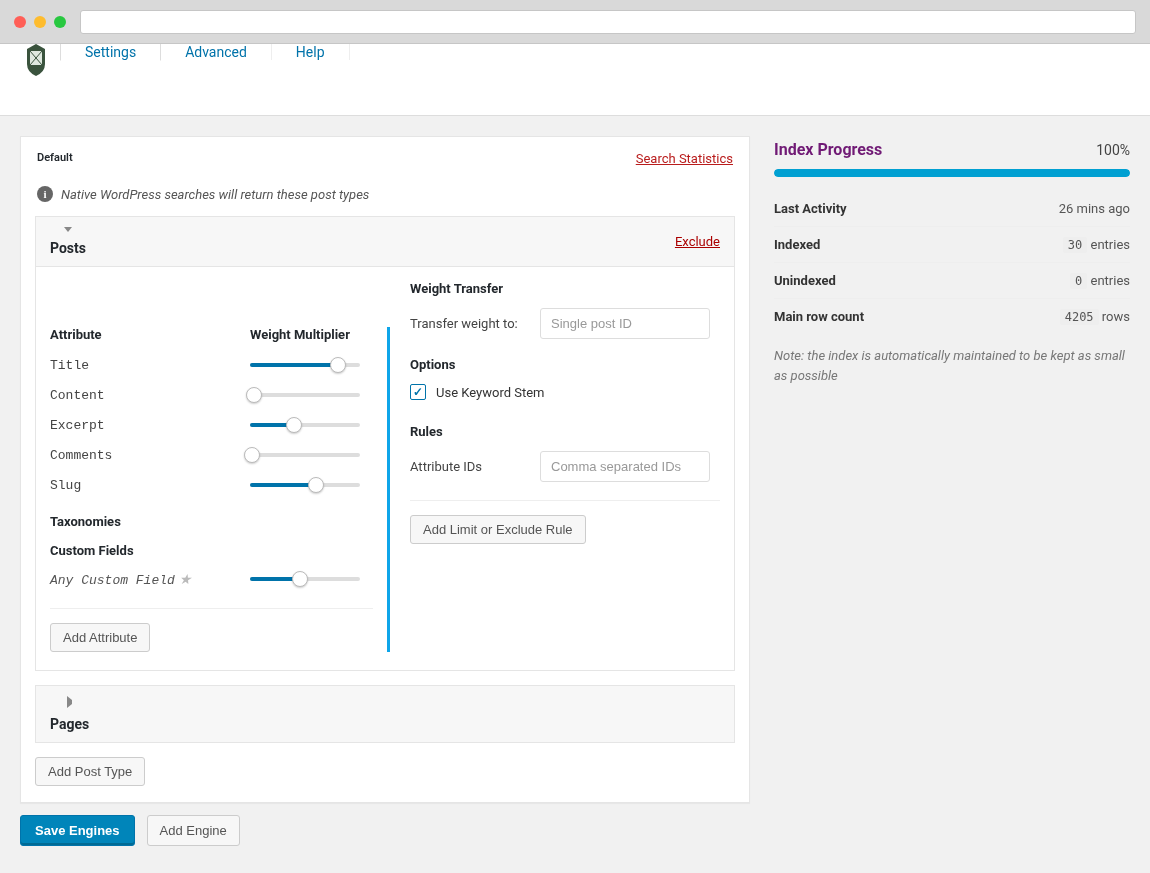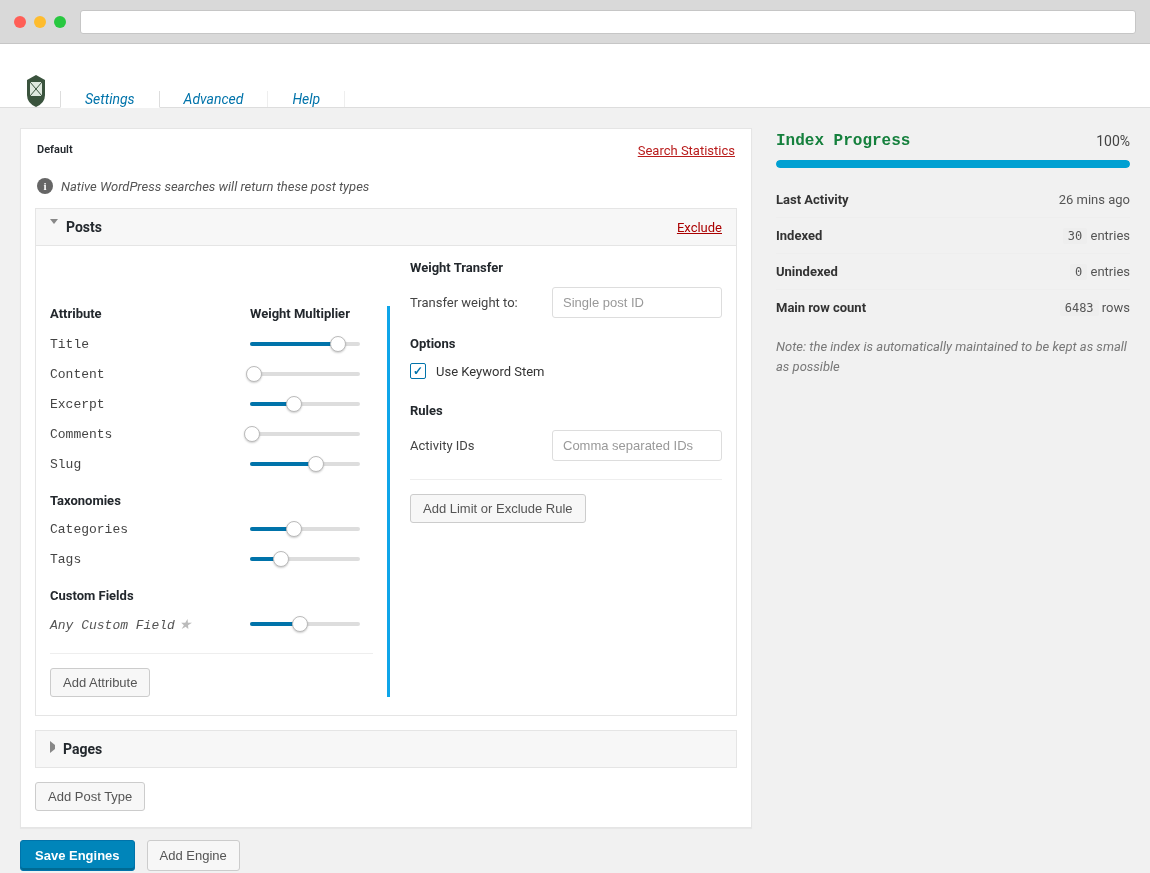--- a/index.html
+++ b/index.html
@@ -29,24 +29,23 @@
     flex: 1;
     height: 24px;
     background: #fff;
     border: 1px solid #c6c6c6;
     border-radius: 3px;
   }
   .tabs {
     background: #fff;
     border-bottom: 1px solid #ddd;
     display: flex;
-    align-items: flex-end;
-    height: 64px;
+    align-items: flex-start;
+    height: 72px;
     padding-left: 12px;
-    font-style: italic;
   }
   .logo {
     width: 48px;
     display: flex;
     align-items: center;
     justify-content: center;
   }
   .logo svg { width: 28px; height: 32px; }
   .tabs .tab {
     display: flex;
@@ -106,21 +105,21 @@
     margin-bottom: 14px;
   }
   .section-head {
     background: #f7f7f7;
     border-bottom: 1px solid #e5e5e5;
     display: flex;
     justify-content: space-between;
     align-items: center;
     padding: 10px 14px;
   }
-  .section-head .title { display: flex; align-items: flex-start; gap: 8px; }
+  .section-head .title { display: flex; align-items: center; gap: 8px; flex-direction: column; }
   .section-head h3 { font-size: 14px; font-weight: 700; color: #23282d; }
   .section-head .exclude { color: #aa0000; text-decoration: underline; font-size: 13px; }
   .chevron {
     width: 0; height: 0; display: inline-block;
   }
   .chevron.down {
     border-left: 4px solid transparent;
     border-right: 4px solid transparent;
     border-top: 5px solid #888;
   }
@@ -175,42 +174,42 @@
     font-size: 13px;
   }
   .btn.primary {
     background: #0085ba;
     border-color: #0073aa;
     color: #fff;
     font-weight: 600;
     box-shadow: inset 0 -2px 0 rgba(0,0,0,.2);
     padding: 7px 14px;
   }
-  .field-row { display: flex; align-items: center; gap: 12px; margin: 12px 0 18px; }
+  .field-row { display: flex; align-items: center; margin: 12px 0 18px; }
   .field-row .label { flex: 0 0 130px; color: #444; }
   input[type=text] {
     padding: 7px 10px;
     border: 1px solid #ddd;
     border-radius: 3px;
     font-size: 13px;
     color: #333;
     width: 170px;
   }
   input[type=text]::placeholder { color: #999; }
   .checkbox-row { display: flex; gap: 10px; align-items: center; margin-bottom: 8px; }
   .checkbox {
     width: 16px; height: 16px; border: 1px solid #0073aa; border-radius: 2px;
     display: flex; align-items: center; justify-content: center;
     color: #0073aa; font-size: 12px;
   }
   .checkbox.checked::after { content: "✓"; font-weight: 700; }
   .actions { margin-top: 12px; display: flex; gap: 12px; }
 
   .sidebar-head { display: flex; justify-content: space-between; align-items: center; margin-bottom: 10px; }
-  .sidebar-head h2 { font-size: 16px; font-weight: 700; color: #15803d; font-family: Liberation Mono, monospace; }
+  .sidebar-head h2 { font-size: 16px; font-weight: 700; color: #701a75; }
   .sidebar-head .pct { font-size: 14px; color: #444; }
   .progress {
     height: 8px; background: #eee; border-radius: 4px; overflow: hidden; margin-bottom: 14px;
   }
   .progress-fill { height: 8px; background: #00a0d2; border-radius: 4px; }
   .stat-table { width: 100%; }
   .stat-row { display: flex; justify-content: space-between; align-items: center; padding: 10px 0; border-bottom: 1px solid #eee; }
   .stat-row:last-of-type { border-bottom: none; }
   .stat-row .k { font-weight: 700; color: #333; }
   .stat-row .v { color: #555; }
@@ -303,36 +302,20 @@
                   </div>
                   <div class="attr-row">
                     <div class="name">Slug</div>
                     <div class="slider">
                       <div class="slider-fill" style="width: 60%;"></div>
                       <div class="slider-thumb" style="left: 60%;"></div>
                     </div>
                   </div>
                 </div>
               <div class="subhead">Taxonomies</div>
-              <div id="tax-list">
-                  <div class="attr-row">
-                    <div class="name">Categories</div>
-                    <div class="slider">
-                      <div class="slider-fill" style="width: 40%;"></div>
-                      <div class="slider-thumb" style="left: 40%;"></div>
-                    </div>
-                  </div>
-                  <div class="attr-row">
-                    <div class="name">Tags</div>
-                    <div class="slider">
-                      <div class="slider-fill" style="width: 28%;"></div>
-                      <div class="slider-thumb" style="left: 28%;"></div>
-                    </div>
-                  </div>
-                </div>
               <div class="subhead">Custom Fields</div>
               <div class="attr-row">
                 <div class="name italic">
                   <span>Any Custom Field</span><span class="star">★</span>
                 </div>
                 <div id="custom-slider">
                     <div class="slider">
                       <div class="slider-fill" style="width: 45%;"></div>
                       <div class="slider-thumb" style="left: 45%;"></div>
                     </div>
@@ -347,21 +330,21 @@
                 <div class="label">Transfer weight to:</div>
                 <input type="text" placeholder="Single post ID" style="">
               </div>
               <div class="col-head">Options</div>
               <div class="checkbox-row" style="margin-top:12px;margin-bottom:24px;">
                 <div class="checkbox checked"></div>
                 <span>Use Keyword Stem</span>
               </div>
               <div class="col-head">Rules</div>
               <div class="field-row">
-                <div class="label">Activity IDs</div>
+                <div class="label">Attribute IDs</div>
                 <input type="text" placeholder="Comma separated IDs" style="">
               </div>
               <hr class="thin">
               <button class="btn">Add Limit or Exclude Rule</button>
             </div>
           </div>
         </div>
 
         <div class="section">
           <div class="section-head" style="border-bottom:none;">
@@ -399,18 +382,18 @@
         <div class="stat-row">
           <div class="k">Indexed</div>
           <div class="v"><code>30</code> entries</div>
         </div>
         <div class="stat-row">
           <div class="k">Unindexed</div>
           <div class="v"><code>0</code> entries</div>
         </div>
         <div class="stat-row">
           <div class="k">Main row count</div>
-          <div class="v"><code>6483</code> rows</div>
+          <div class="v"><code>4205</code> rows</div>
         </div>
       </div>
     <div class="note">Note: the index is automatically maintained to be kept as small as possible</div>
   </div>
 </div>
 
 </body></html>

